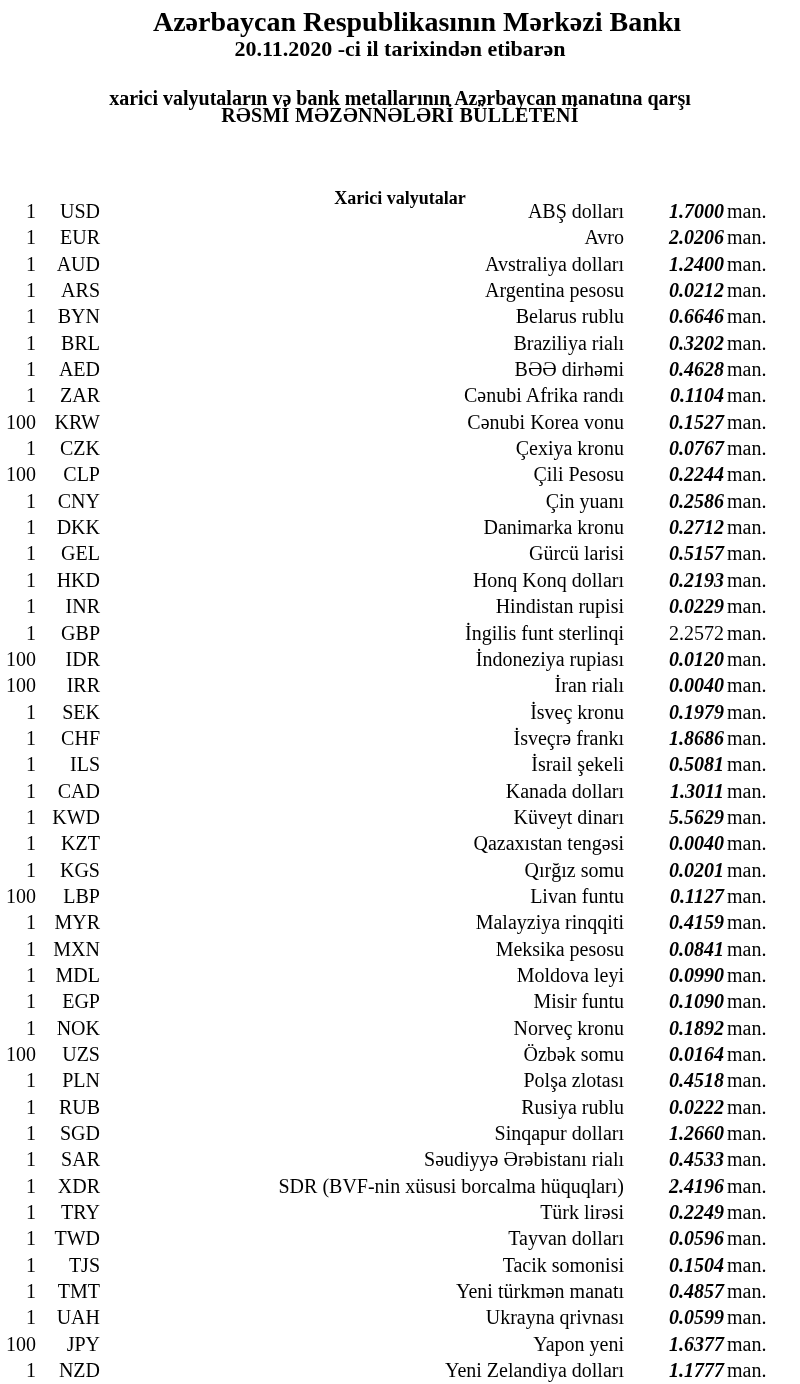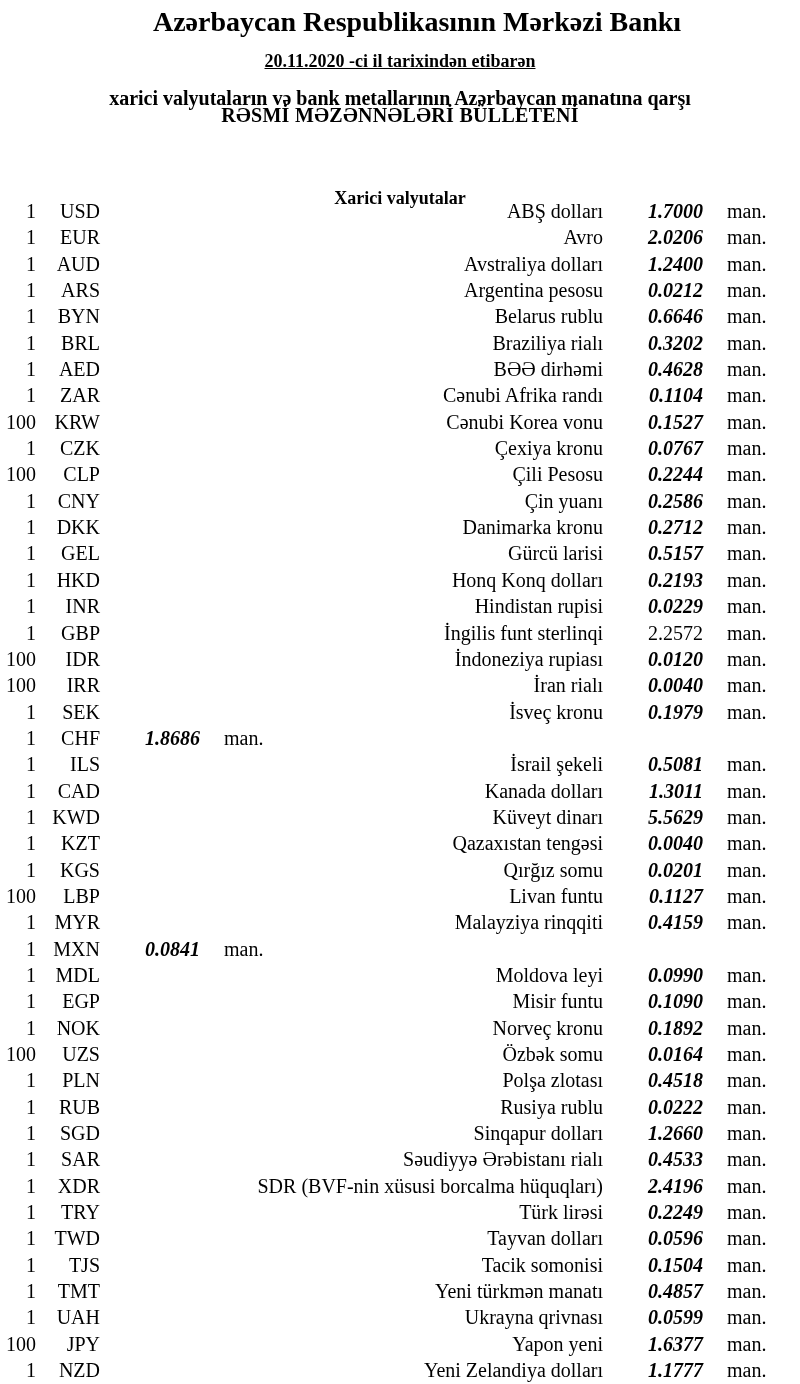--- a/index.html
+++ b/index.html
@@ -7,41 +7,41 @@
     position: relative;
     width: 800px;
     height: 1384px;
     background: #ffffff;
     color: #000000;
     font-family: "Liberation Serif", "DejaVu Serif", serif;
     overflow: hidden;
   }
   .hline { position: absolute; left: 0; width: 100%; text-align: center; font-weight: bold; white-space: nowrap; }
   .title    { top: 6px;   font-size: 28px; padding-left: 17px; }
-  .dateline { top: 51px;  font-size: 18px; text-decoration: underline; }
+  .dateline { top: 36px;  font-size: 22px; }
   .subline  { top: 76px;  font-size: 20px; margin-top: 11px; }
   .bulletin { top: 104px; font-size: 20px; letter-spacing: 0.3px; }
   .section-title { top: 168px; font-size: 18px; margin-top: 20px; }
 
   .table { position: absolute; top: 198px; left: 0; width: 800px; }
   .row {
     display: flex;
     align-items: baseline;
     height: 26.35px;
     line-height: 26.35px;
     font-size: 20px;
     padding-right: 27px;
     white-space: nowrap;
   }
   .qty  { width: 36px;  text-align: right; flex: none; }
   .code { width: 58px;  margin-left: 6px; text-align: right; flex: none; }
   .name { flex: 1 1 auto; margin-left: 20px; text-align: right; overflow: hidden; }
   .rate { width: 100px; text-align: right; font-weight: bold; font-style: italic; flex: none; }
   .row.plain .rate { font-weight: normal; font-style: normal; }
-  .man  { width: 46px;  margin-left: 24px; flex: none; }
+  .man  { width: 46px;  margin-left: 3px; flex: none; }
 </style>
 </head>
 <body>
 
 <div class="page">
   <div class="hline title">Azərbaycan Respublikasının Mərkəzi Bankı</div>
   <div class="hline dateline">20.11.2020 -ci il tarixindən etibarən</div>
   <div class="hline subline">xarici valyutaların və bank metallarının Azərbaycan manatına qarşı</div>
   <div class="hline bulletin">RƏSMİ MƏZƏNNƏLƏRİ BÜLLETENİ</div>
   <div class="hline section-title">Xarici valyutalar</div>
@@ -203,20 +203,21 @@
     <span class="qty">1</span>
     <span class="code">SEK</span>
     <span class="name">İsveç kronu</span>
     <span class="rate">0.1979</span>
     <span class="man">man.</span>
   </div>
 
   <div class="row">
     <span class="qty">1</span>
     <span class="code">CHF</span>
+    <span class="name">İsveçrə frankı</span>
     <span class="rate">1.8686</span>
     <span class="man">man.</span>
   </div>
 
   <div class="row">
     <span class="qty">1</span>
     <span class="code">ILS</span>
     <span class="name">İsrail şekeli</span>
     <span class="rate">0.5081</span>
     <span class="man">man.</span>
@@ -266,20 +267,21 @@
     <span class="qty">1</span>
     <span class="code">MYR</span>
     <span class="name">Malayziya rinqqiti</span>
     <span class="rate">0.4159</span>
     <span class="man">man.</span>
   </div>
 
   <div class="row">
     <span class="qty">1</span>
     <span class="code">MXN</span>
+    <span class="name">Meksika pesosu</span>
     <span class="rate">0.0841</span>
     <span class="man">man.</span>
   </div>
 
   <div class="row">
     <span class="qty">1</span>
     <span class="code">MDL</span>
     <span class="name">Moldova leyi</span>
     <span class="rate">0.0990</span>
     <span class="man">man.</span>

